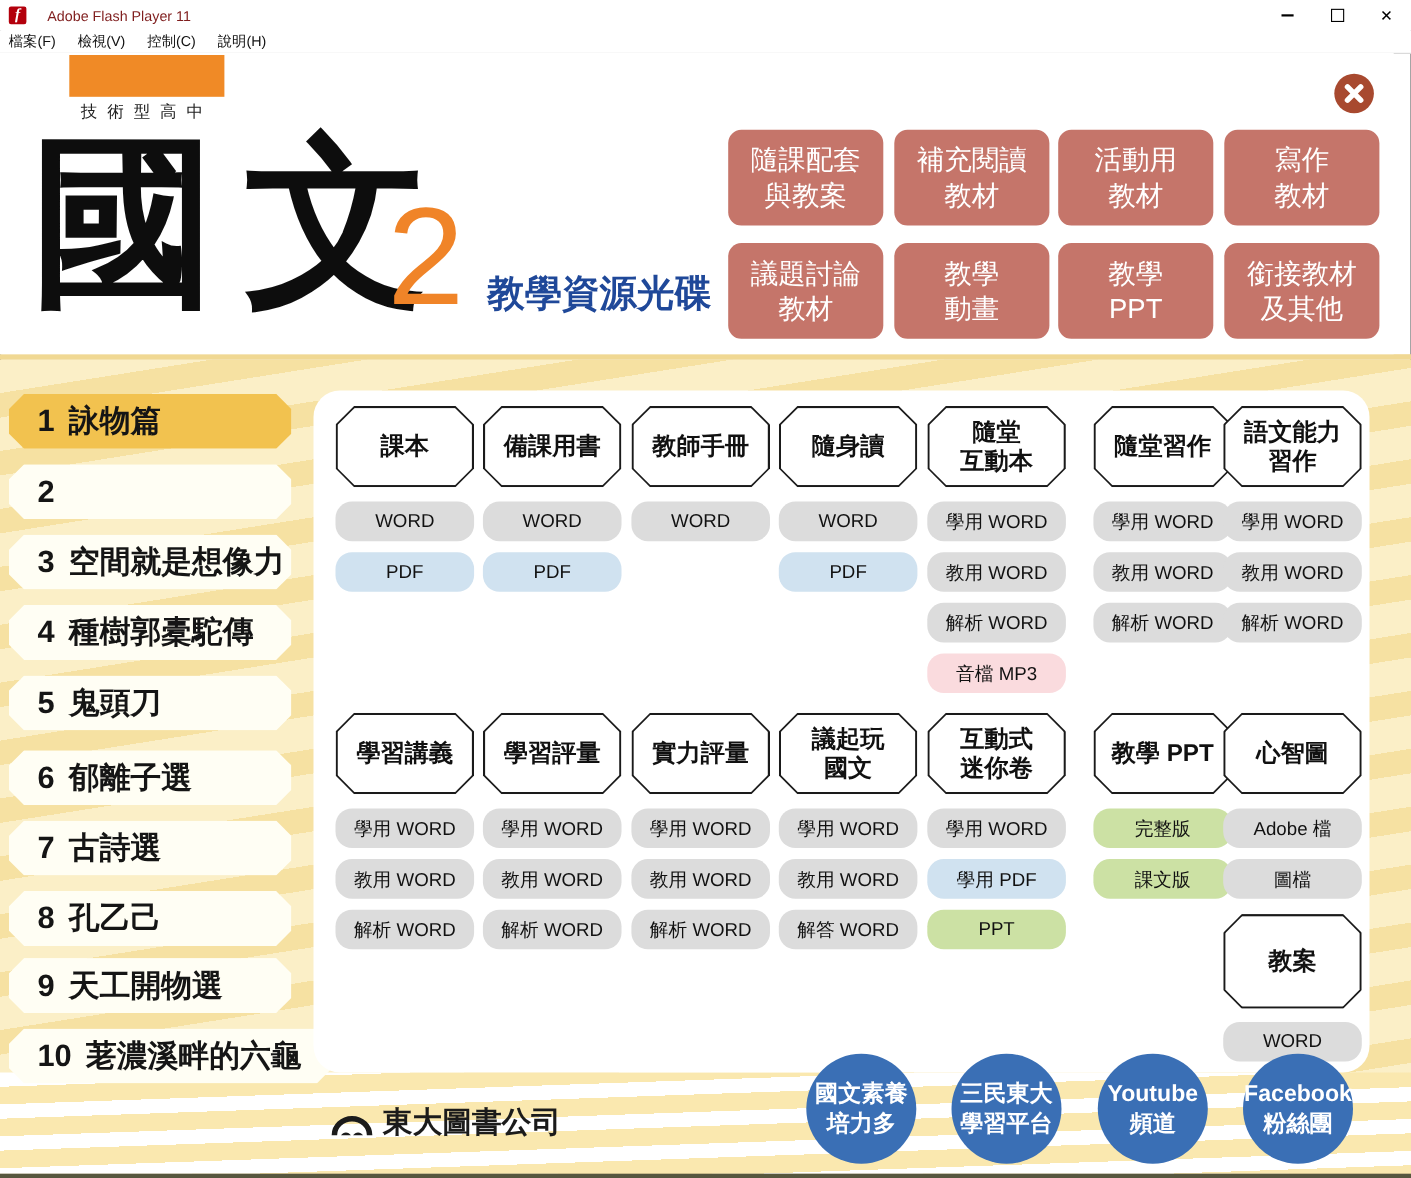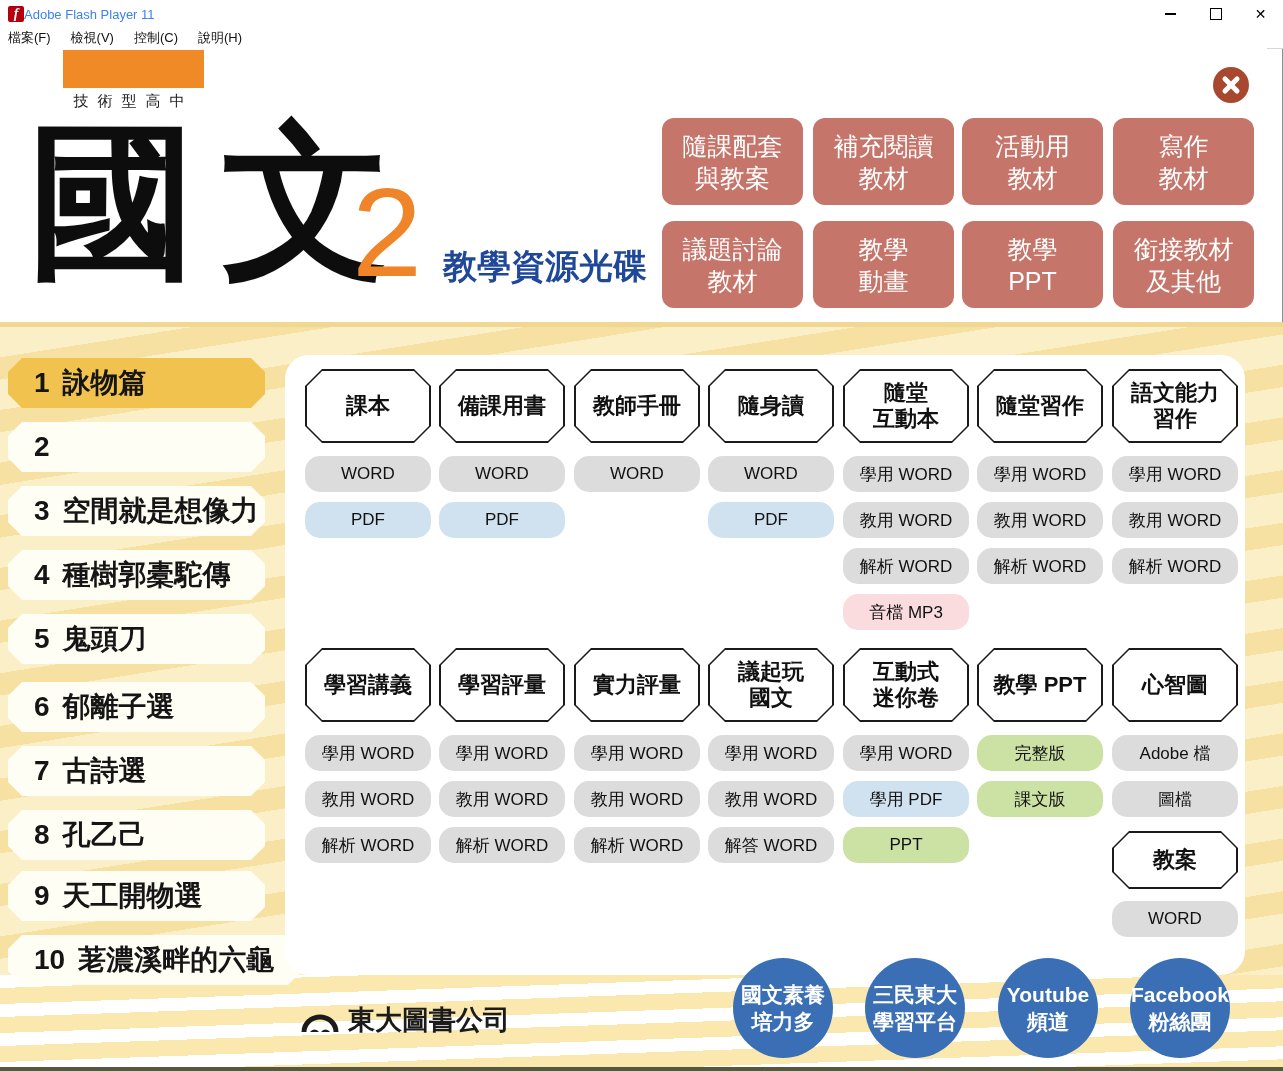--- a/index.html
+++ b/index.html
@@ -7,21 +7,21 @@
     width:1283px;height:1071px;position:relative;overflow:hidden;
     font-family:"Liberation Sans","DejaVu Sans",sans-serif;
     background:#fff;box-shadow:inset 0 0 0 1px #8f8f8f;
   }
   .pre{white-space:pre-line;}
 
   
   .titlebar{position:absolute;left:0;top:0;width:1283px;height:28px;background:#fff;display:flex;align-items:center;}
   .flash-icon{width:16px;height:16px;margin-left:8px;background:#b3000c;border-radius:2px;color:#fff;
     font-family:"Liberation Serif",serif;font-style:italic;font-weight:700;font-size:14px;line-height:15px;text-align:center;}
-  .title-text{margin-left:0;font-size:13px;color:#3b82f6;}
+  .title-text{margin-left:19px;font-size:13px;color:#7f1d1d;}
   .win-controls{position:absolute;right:0;top:0;height:28px;display:flex;}
   .win-btn{width:45px;height:28px;display:flex;align-items:center;justify-content:center;cursor:default;}
   .min-glyph{width:11px;height:1.5px;background:#000;}
   .max-glyph{width:10px;height:10px;border:1.4px solid #000;}
   .close-glyph{font-size:14px;color:#000;line-height:1;}
   .menubar{position:absolute;left:0;top:28px;width:1283px;height:20px;background:#fff;border-bottom:1px solid #d6d6d6;
     display:flex;align-items:center;gap:20px;padding-left:8px;font-size:13px;color:#111;}
 
   
   .hero{position:absolute;left:0;top:48px;width:1267px;height:274px;background:#fff;}
@@ -52,29 +52,29 @@
     display:flex;align-items:center;gap:13px;padding-left:26px;box-sizing:border-box;
     font-size:28px;font-weight:700;color:#151515;cursor:pointer;}
   .side-item.active{background:#f2c24f;}
   .si1{top:358px}.si2{top:422px}.si3{top:486px}.si4{top:550px}.si5{top:614px}
   .si6{top:682px}.si7{top:746px}.si8{top:810px}.si9{top:871px}.si10{top:935px;width:294px;}
 
   
   .panel{position:absolute;left:285px;top:355px;width:960px;height:620px;background:#fff;border-radius:24px;}
   .col{position:absolute;width:126px;display:flex;flex-direction:column;}
   .g1{top:14px}.g2{top:293px}
-  .c1{left:20px}.c2{left:154px}.c3{left:289px}.c4{left:423px}.c5{left:558px}.c6{left:692px}.c7{left:827px}
+  .c1{left:20px}.c2{left:154px}.c3{left:289px}.c4{left:423px}.c5{left:558px}.c6{left:709px}.c7{left:827px}
   .oct{position:relative;height:74px;margin-bottom:13px;flex:none;}
   .oct::before{content:"";position:absolute;inset:0;background:#1a1a1a;
     clip-path:polygon(17px 0,calc(100% - 17px) 0,100% 17px,100% calc(100% - 17px),calc(100% - 17px) 100%,17px 100%,0 calc(100% - 17px),0 17px);}
   .oct::after{content:"";position:absolute;inset:1.6px;background:#fff;
     clip-path:polygon(16px 0,calc(100% - 16px) 0,100% 16px,100% calc(100% - 16px),calc(100% - 16px) 100%,16px 100%,0 calc(100% - 16px),0 16px);}
   .oct .t{position:relative;z-index:1;display:flex;align-items:center;justify-content:center;height:100%;
     text-align:center;font-weight:700;font-size:22px;line-height:1.18;color:#111;}
-  .oct.sub{height:58px;margin-top:4px;margin-bottom:12px;}
+  .oct.sub{height:86px;margin-top:4px;margin-bottom:12px;}
   .pill{height:36px;margin-bottom:10px;border-radius:15px;display:flex;align-items:center;justify-content:center;
     font-size:17px;color:#111;cursor:pointer;flex:none;}
   .pill.gray{background:#dcdcdc;}
   .pill.blue{background:#d0e2f0;}
   .pill.pink{background:#fadbde;}
   .pill.green{background:#cce1a4;}
 
   
   .publisher{position:absolute;left:300px;top:1002px;display:flex;align-items:center;gap:8px;
     font-family:"Liberation Serif","DejaVu Serif",serif;font-weight:700;font-size:27px;color:#1b1b1b;}

